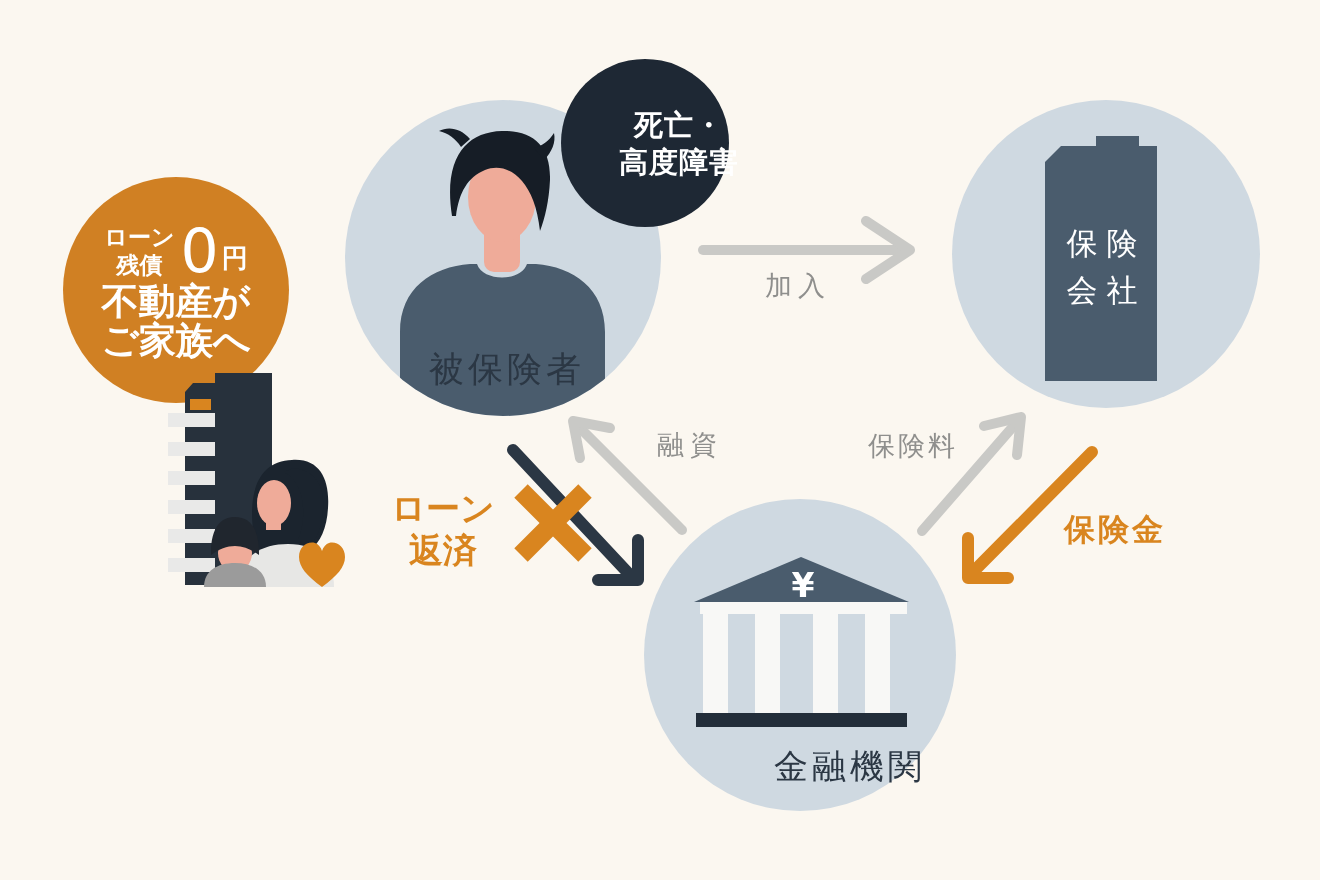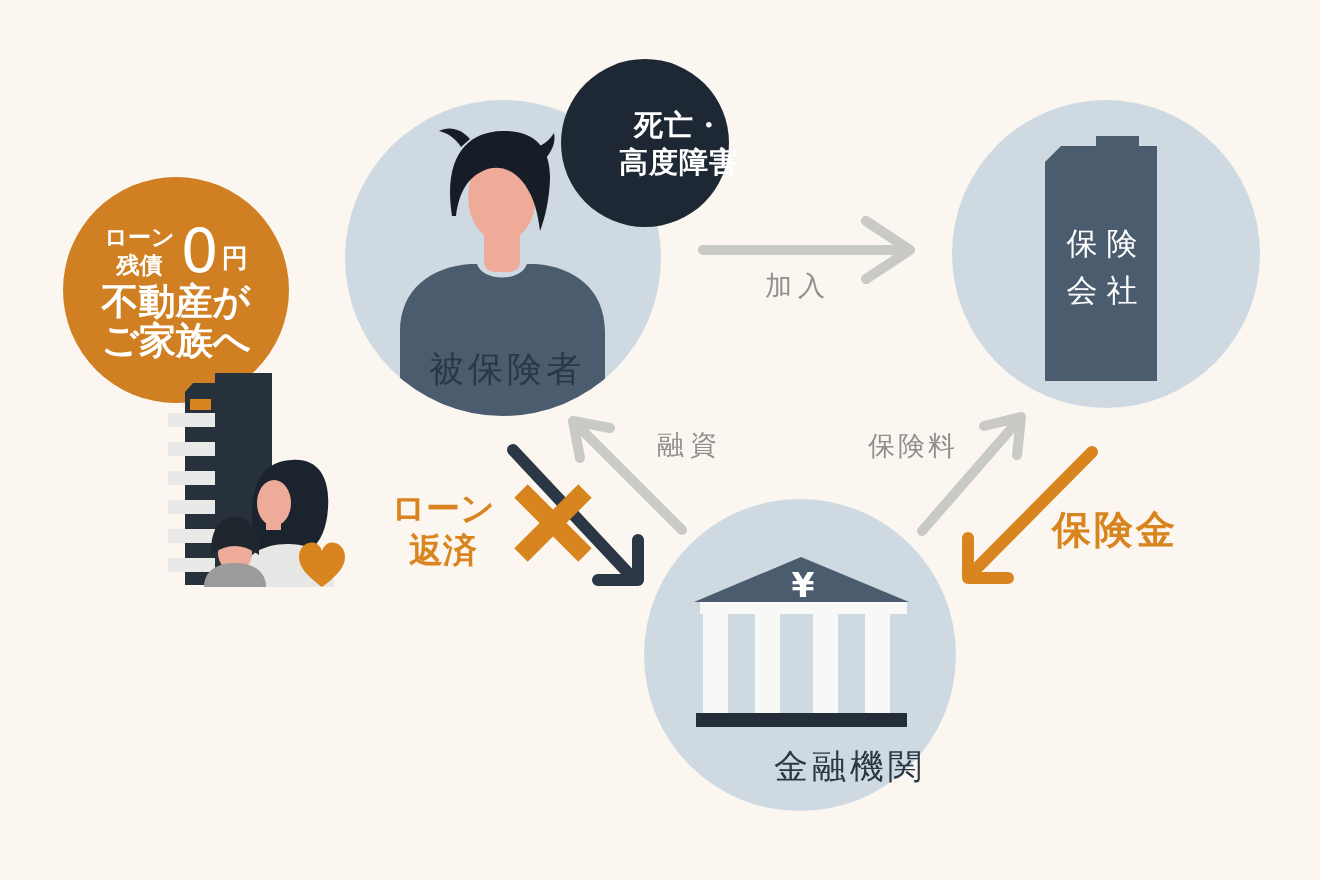--- a/index.html
+++ b/index.html
@@ -8,21 +8,21 @@
     --label-gray:#8f8f8d; --skin:#efab99; --white:#ffffff; --building-dark:#27313c;
     --window-gray:#e9e9e8; --col-white:#f8f8f6; --base-navy:#232e3a;
   }
   html,body{margin:0;padding:0;}
   body{font-family:"DejaVu Sans","Liberation Sans",sans-serif;}
   #stage{position:relative;width:1320px;height:880px;background:var(--background);overflow:hidden;}
   svg{position:absolute;left:0;top:0;}
   .lbl{position:absolute;transform:translate(-50%,-50%);white-space:nowrap;text-align:center;}
   .lbl-gray{color:var(--label-gray);font-size:27px;letter-spacing:6px;}
   .lbl-node{color:var(--navy-text);font-size:35px;letter-spacing:4px;font-weight:400;}
-  .lbl-payout{color:var(--orange);font-size:39px;font-weight:700;letter-spacing:3px;}
+  .lbl-payout{color:var(--orange);font-size:31px;font-weight:700;letter-spacing:3px;}
   .lbl-repay{color:var(--orange);font-size:34px;font-weight:700;line-height:42px;}
   .event-badge-text{color:var(--white);font-size:29px;font-weight:700;line-height:37px;letter-spacing:1px;}
   .insurer-text{color:var(--white);font-size:31px;line-height:47px;letter-spacing:9px;padding-left:9px;}
   .yen{color:var(--white);font-size:33px;font-weight:700;}
   .badge{position:absolute;left:176px;top:290px;transform:translate(-50%,-50%);color:var(--white);text-align:center;width:230px;}
   .badge-row1{display:flex;align-items:center;justify-content:center;}
   .badge-small{font-size:23px;font-weight:700;line-height:28px;text-align:center;}
   .badge-amount{font-size:60px;font-weight:400;line-height:60px;margin:0 3px 0 6px;}
   .badge-unit{font-size:26px;font-weight:700;margin-top:14px;}
   .badge-line{font-size:37px;font-weight:700;line-height:37px;margin-top:2px;}

